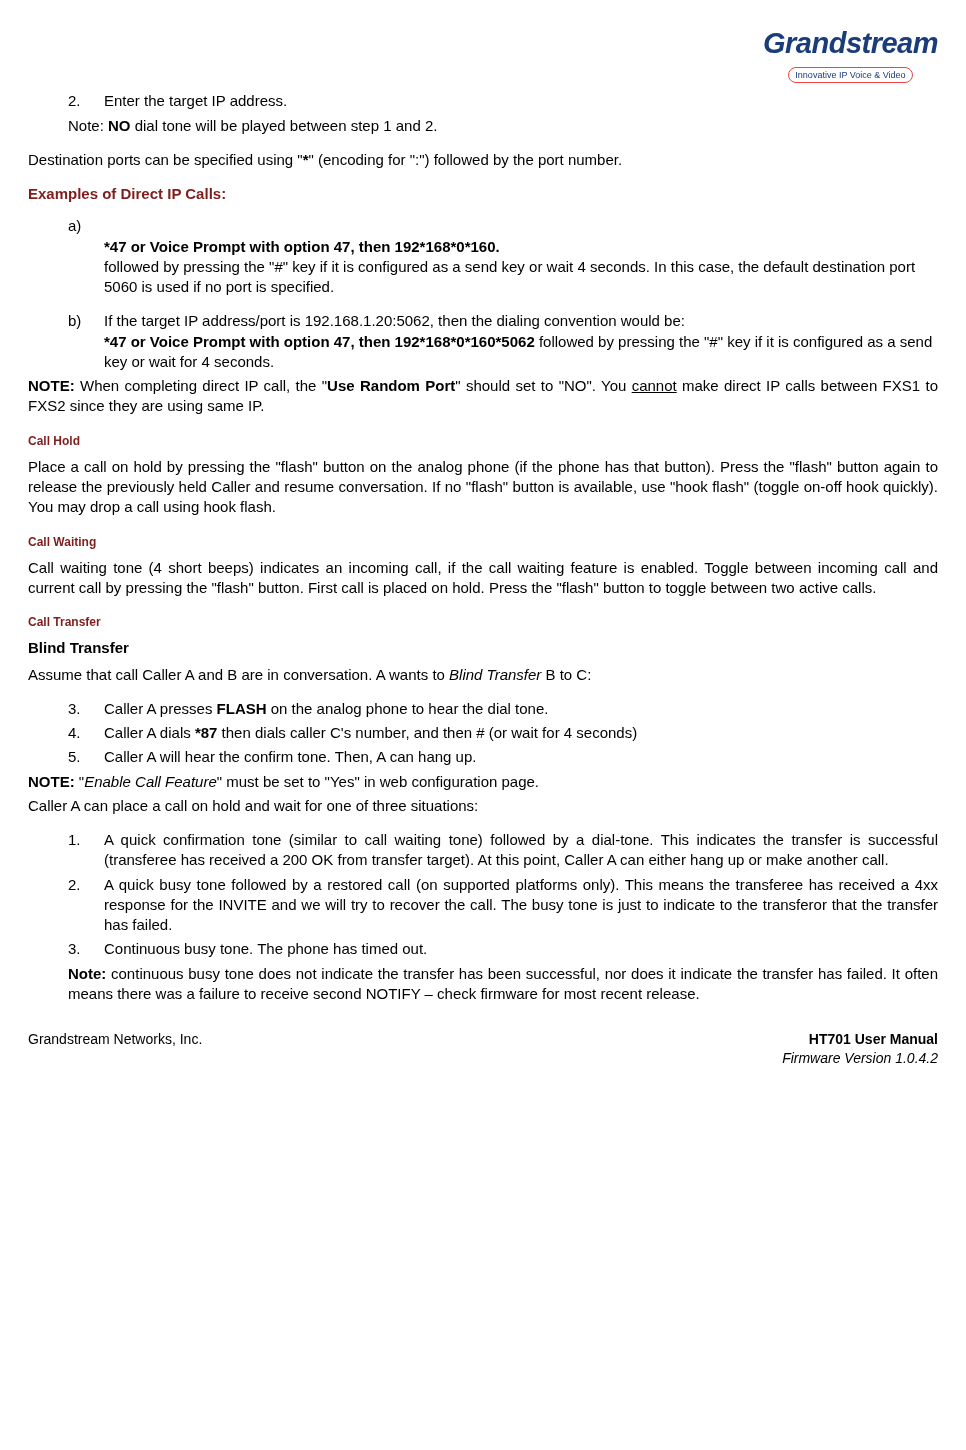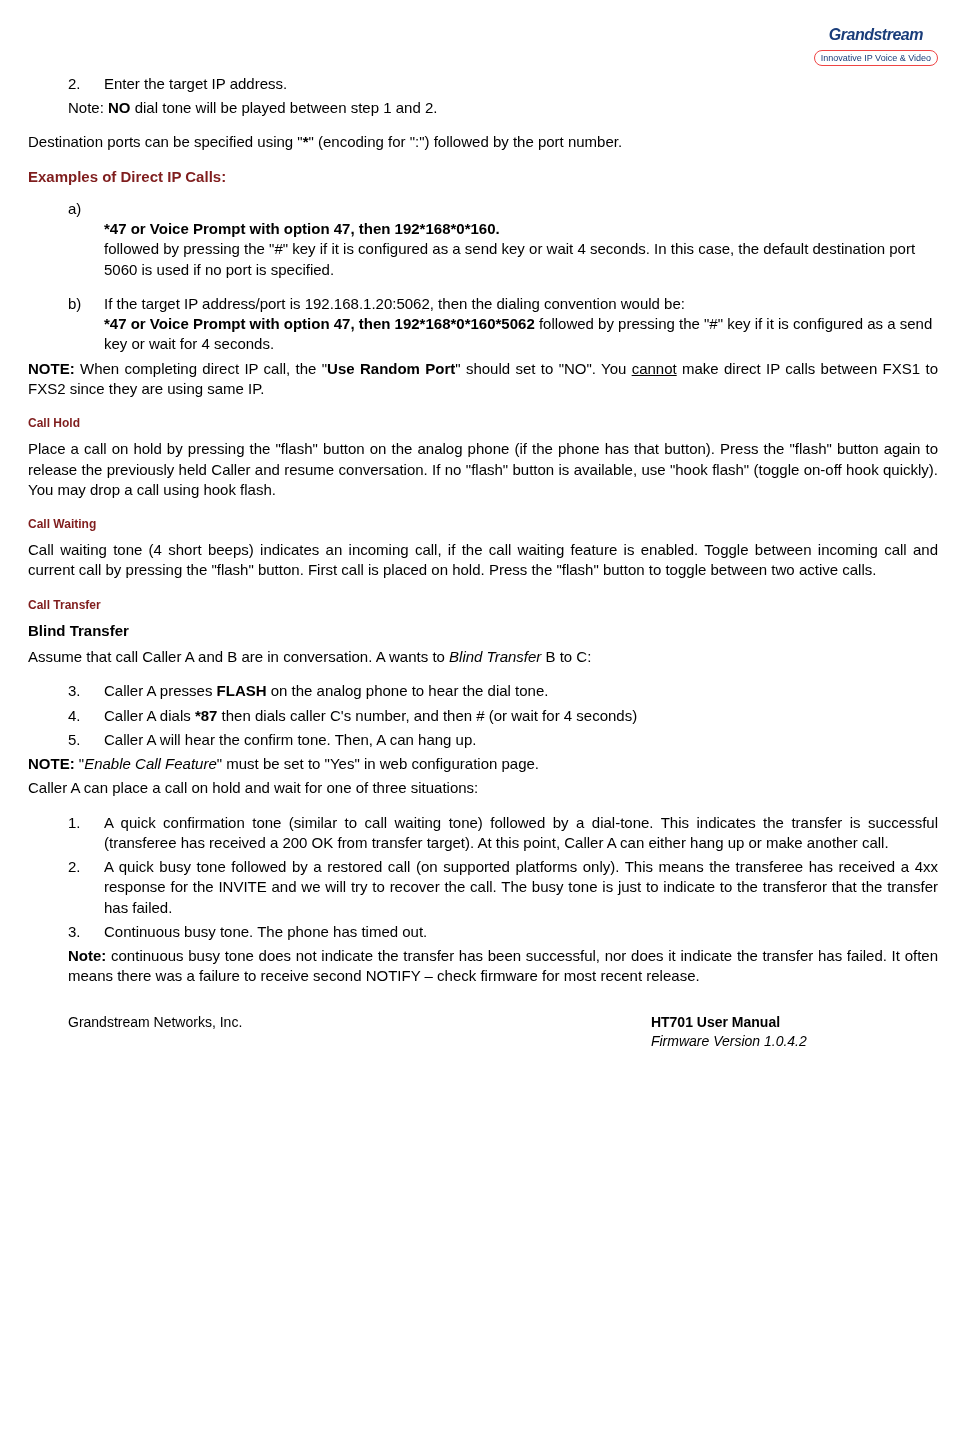--- a/index.html
+++ b/index.html
@@ -17,21 +17,21 @@
     text-align: right;
     margin-bottom: 8px;
   }
   .logo-inner {
     display: inline-block;
     text-align: center;
   }
   .logo-main {
     font-style: italic;
     font-weight: bold;
-    font-size: 16px;
+    font-size: 29px;
     color: #1a3d7a;
     letter-spacing: -0.5px;
   }
   .logo-sub {
     font-size: 9px;
     color: #1a3d7a;
     border: 1px solid #ef4444;
     border-radius: 8px;
     padding: 1px 6px;
     display: inline-block;
@@ -53,24 +53,23 @@
   .list-item { display: flex; margin-bottom: 4px; }
   .list-marker { width: 36px; flex-shrink: 0; }
   .list-body { flex: 1; }
   .justify { text-align: justify; }
   .footer {
     display: flex;
     justify-content: space-between;
     font-size: 14px;
     margin-top: 20px;
     padding-top: 6px;
-    margin-left: 40px;
   }
   .footer-col { width: 33%; }
-  .footer-mid { text-align: left; }
+  .footer-mid { text-align: right; }
   .footer-right { text-align: right; }
   .footer-bold { font-weight: bold; }
   .footer-it { font-style: italic; }
 </style>
 </head>
 <body>
 
 <div class="logo">
   <div class="logo-inner">
     <div class="logo-main">Grandstream</div>

